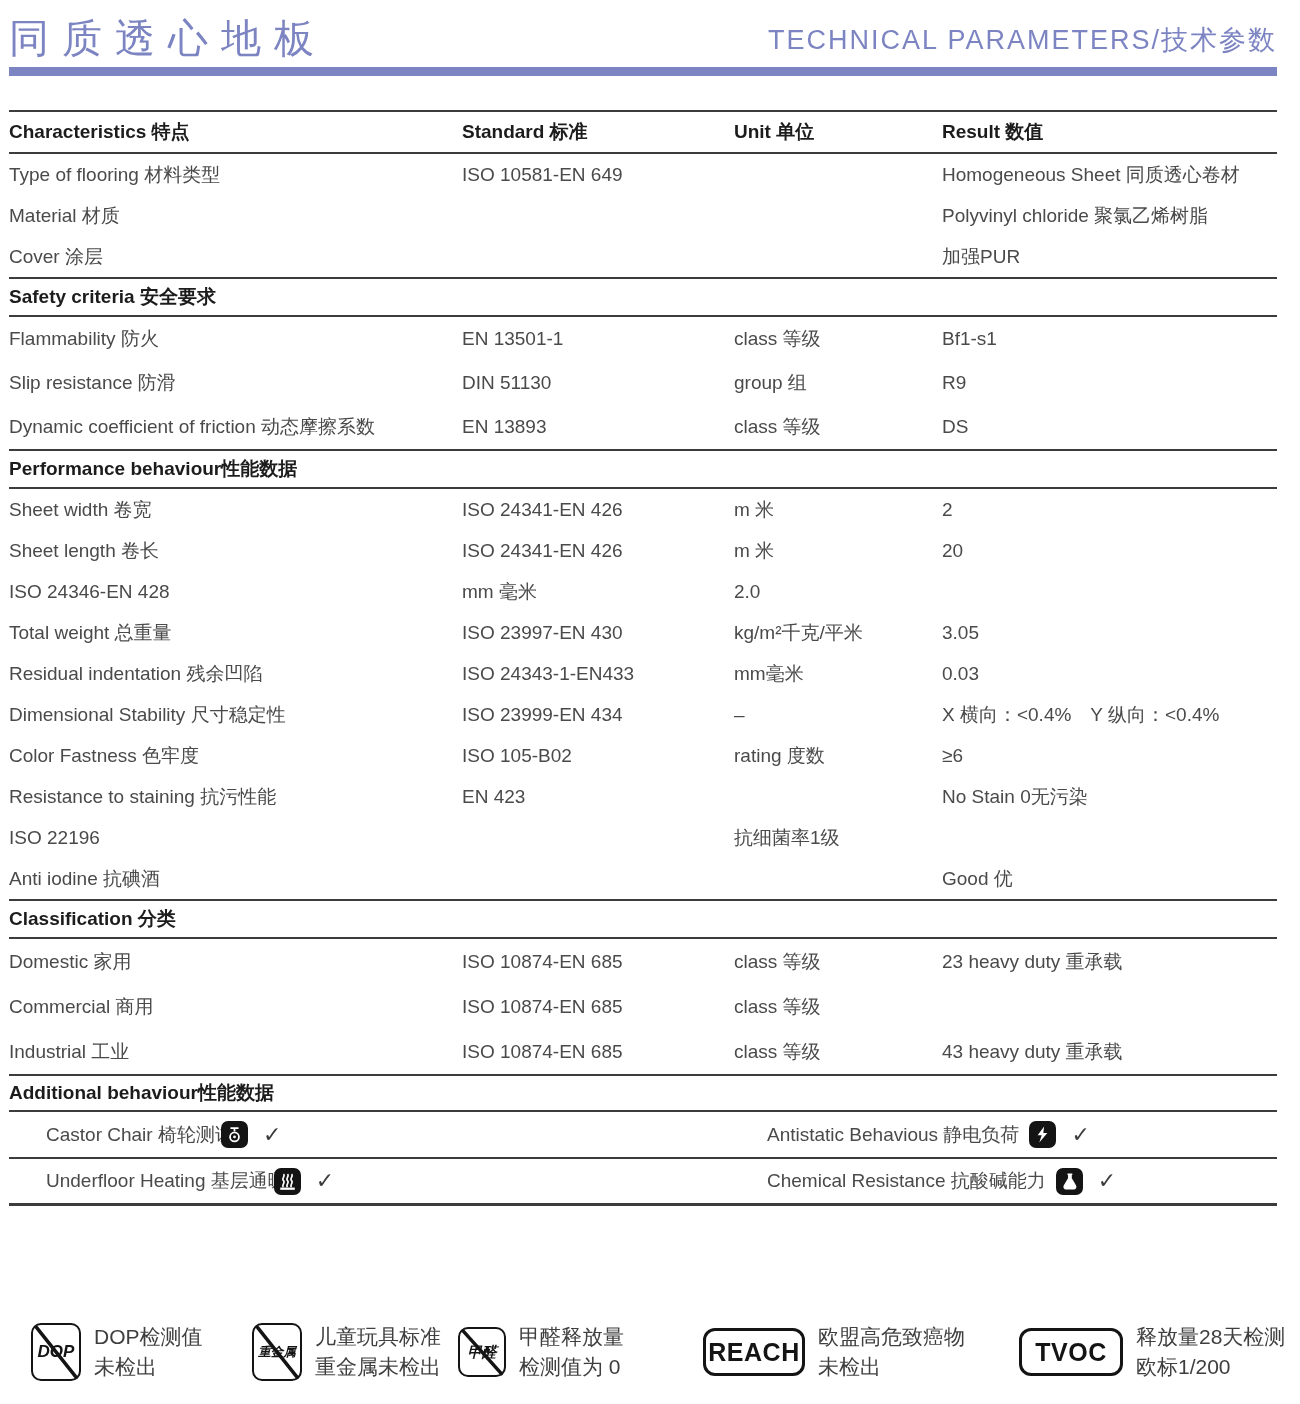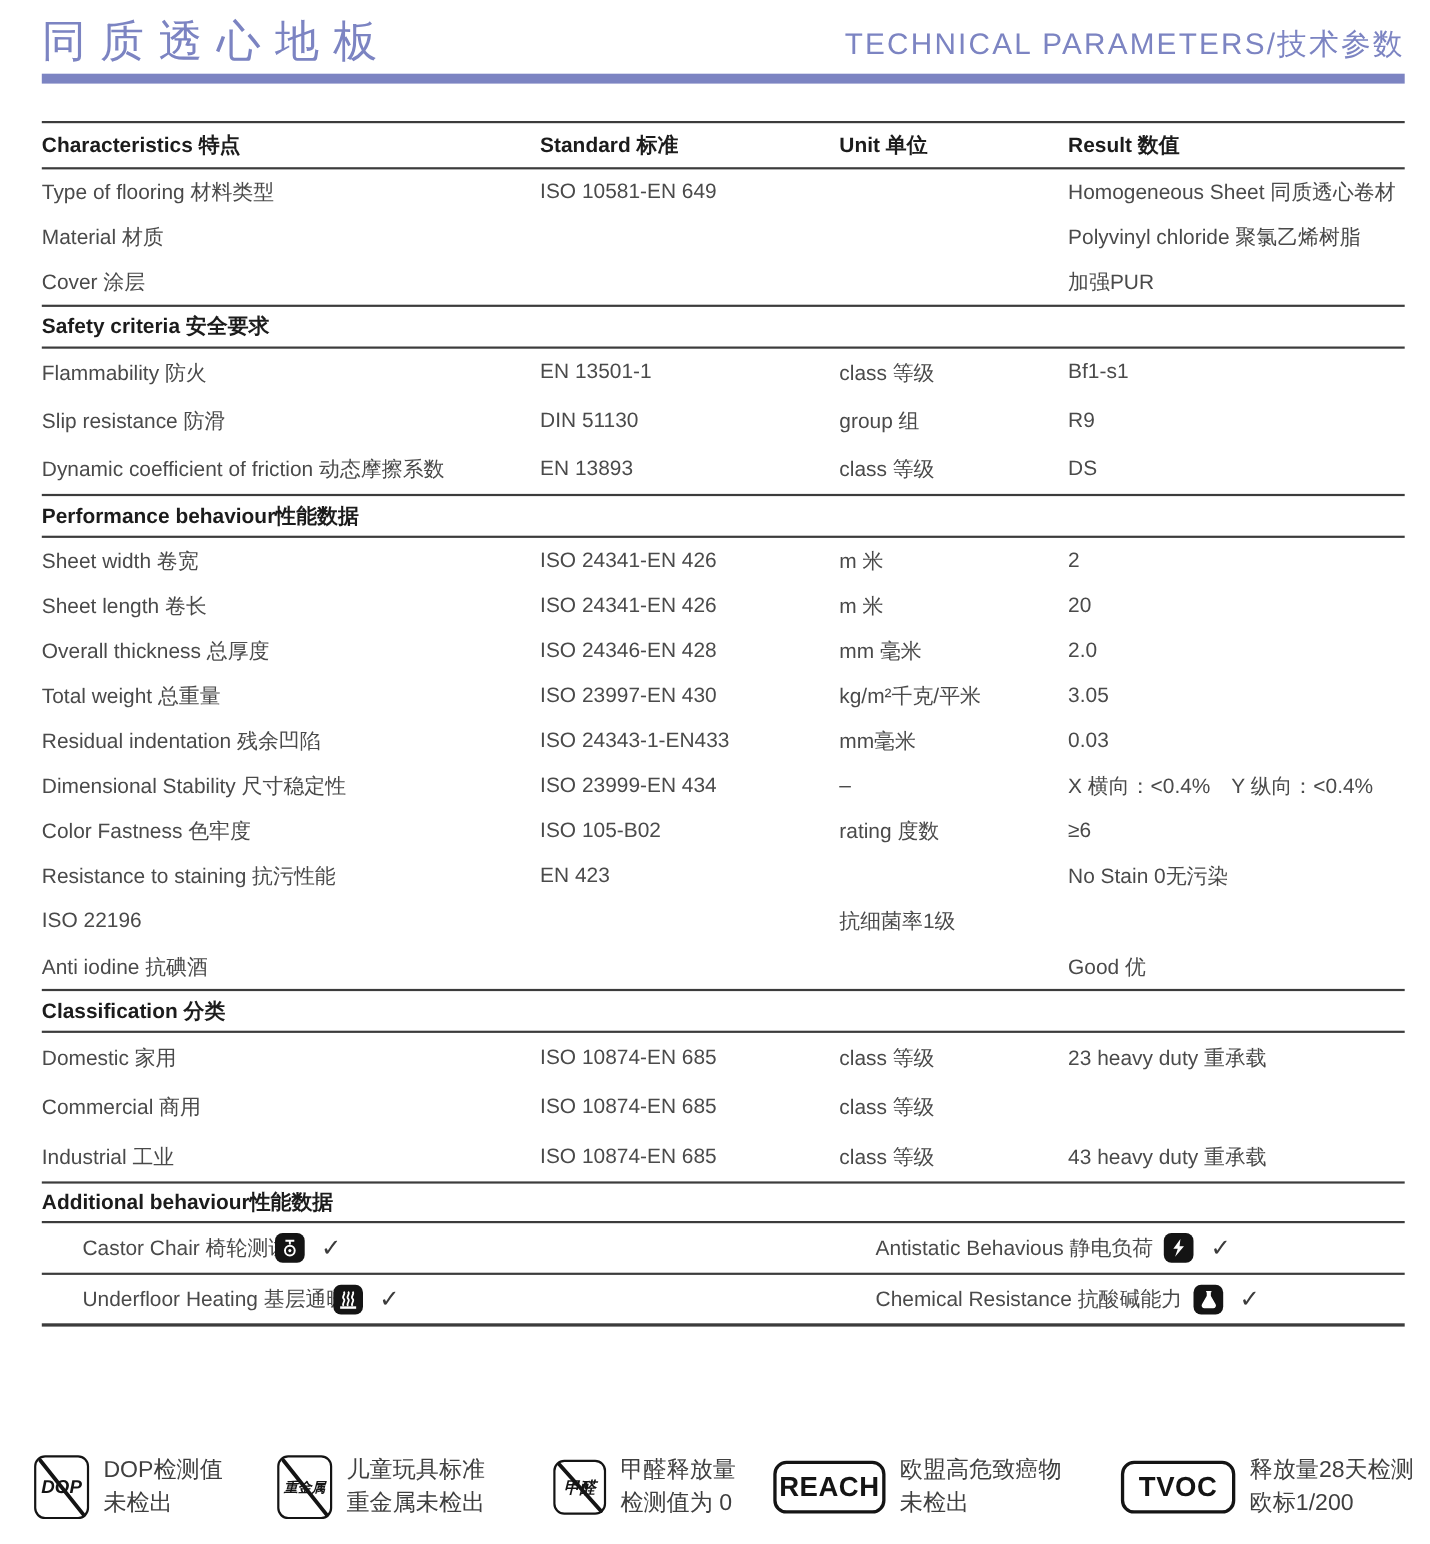--- a/index.html
+++ b/index.html
@@ -1,18 +1,18 @@
 <!DOCTYPE html>
 <html><head>
 <meta charset="utf-8">
 <style>
   * { margin:0; padding:0; box-sizing:border-box; }
   body { background:#ffffff; font-family:"Liberation Sans","DejaVu Sans",sans-serif; }
   .page { position:relative; width:1300px; height:1404px; background:#ffffff; overflow:hidden;
-          padding:8px 23px 0 38px; color:#4a4a4a; }
+          padding:8px 23px 0 9px; color:#4a4a4a; }
 
   
   .hdr { display:flex; justify-content:space-between; align-items:flex-end; height:52px; }
   .hdr-cn { font-size:40px; letter-spacing:13px; color:#7c84c2; font-weight:500; line-height:1.1; }
   .hdr-en { font-size:27px; letter-spacing:2px; color:#7c84c2; font-weight:500; padding-bottom:2px; }
   .hdr-bar { height:9px; background:#7c84c2; margin-top:7px; }
 
   
   .table { margin-top:34px; border-top:2px solid #3c3c3c; }
   .trow { display:grid; grid-template-columns:453px 272px 208px 1fr; align-items:center; font-size:19px; }
@@ -39,21 +39,21 @@
 
   
   .badges { position:absolute; left:0; top:1300px; width:1300px; height:104px; }
   .badge { position:absolute; top:0; height:104px; display:flex; align-items:center; }
   .badge-box { position:relative; border:2.5px solid #141414; border-radius:10px; color:#141414;
                display:flex; align-items:center; justify-content:center; font-weight:bold; font-style:italic; }
   .box-portrait { width:50px; height:58px; }
   .box-land { border-width:3px; border-radius:12px; font-style:normal; font-size:25px; letter-spacing:0.5px; }
   .slash { position:absolute; left:0; top:0; width:100%; height:100%; overflow:visible; }
   .badge-text { margin-left:13px; font-size:21px; line-height:30px; color:#3f3f3f; }
-  .b1 { left:31px; }  .b2 { left:252px; } .b3 { left:503px; } .b4 { left:703px; } .b5 { left:1019px; }
+  .b1 { left:31px; }  .b2 { left:252px; } .b3 { left:458px; } .b4 { left:703px; } .b5 { left:1019px; }
 </style>
 </head>
 <body>
 
 <div class="page">
 
   <div class="hdr">
     <div class="hdr-cn">同质透心地板</div>
     <div class="hdr-en">TECHNICAL PARAMETERS/技术参数</div>
   </div>
@@ -119,21 +119,20 @@
         <div class="cell">m 米</div>
         <div class="cell">2</div>
       </div>
       <div class="trow">
         <div class="cell">Sheet length 卷长</div>
         <div class="cell">ISO 24341-EN 426</div>
         <div class="cell">m 米</div>
         <div class="cell">20</div>
       </div>
       <div class="trow">
-        <div class="cell">Overall thickness 总厚度</div>
         <div class="cell">ISO 24346-EN 428</div>
         <div class="cell">mm 毫米</div>
         <div class="cell">2.0</div>
       </div>
       <div class="trow">
         <div class="cell">Total weight 总重量</div>
         <div class="cell">ISO 23997-EN 430</div>
         <div class="cell">kg/m²千克/平米</div>
         <div class="cell">3.05</div>
       </div>

